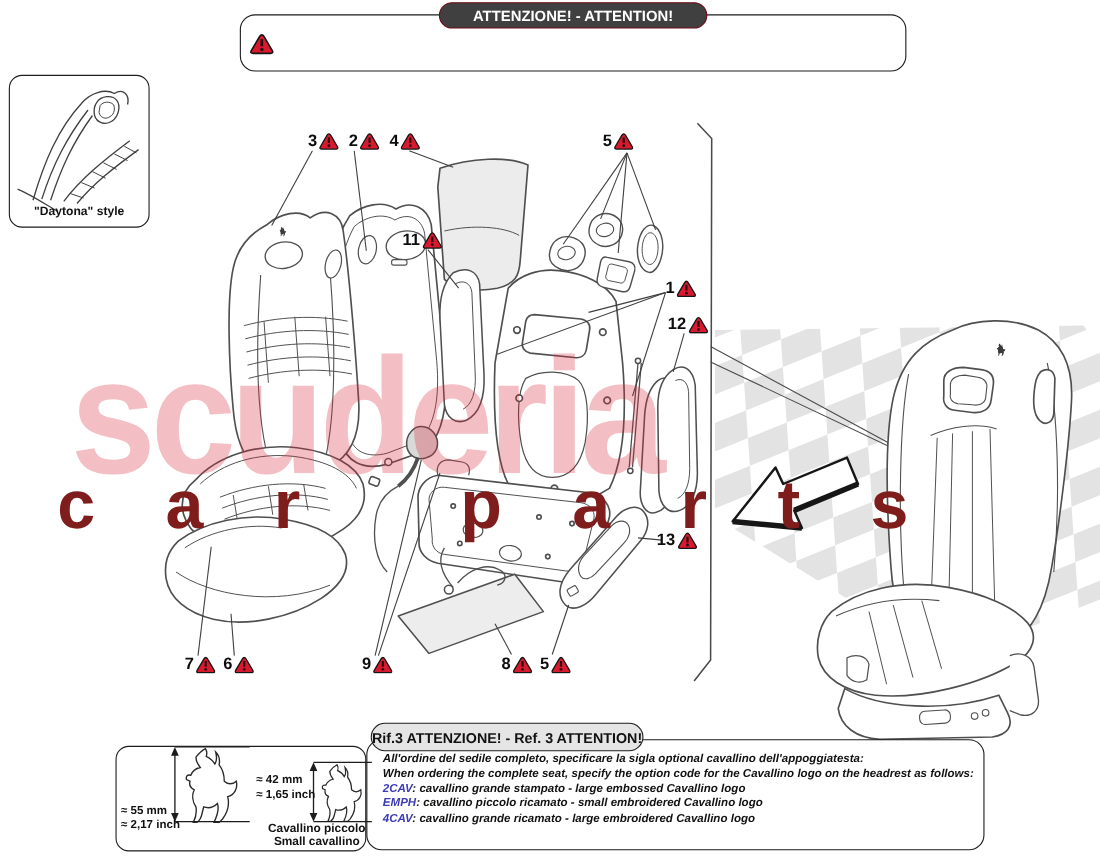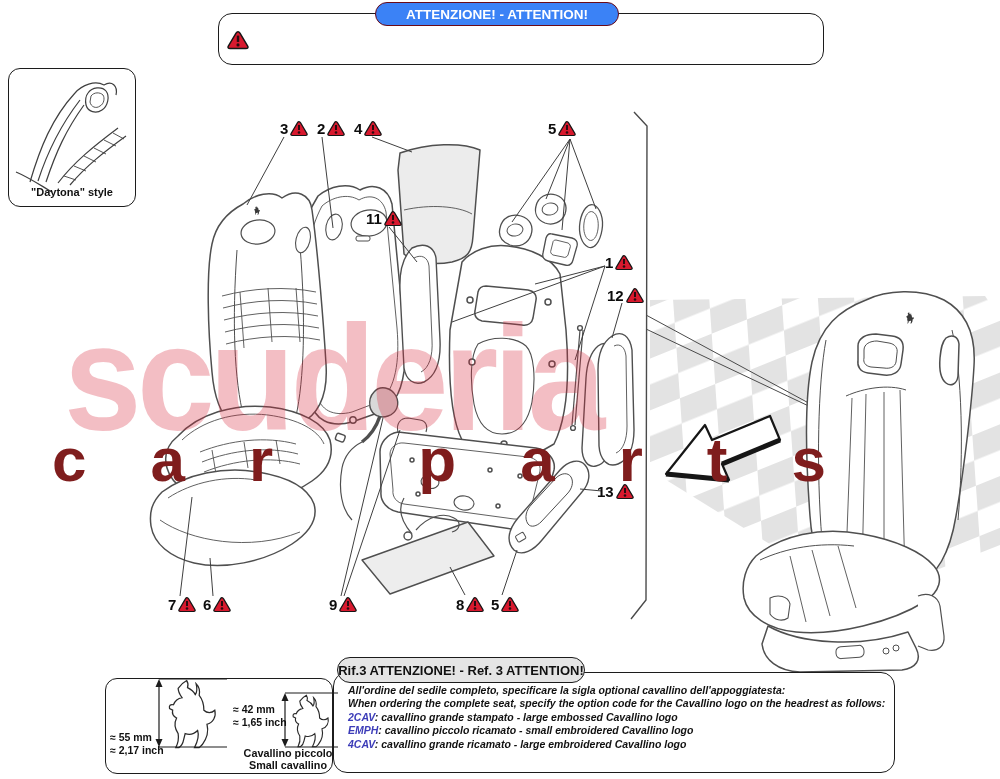--- a/index.html
+++ b/index.html
@@ -10,21 +10,21 @@
   .wm-word{position:absolute;left:64px;top:292px;z-index:2;font-size:150px;font-weight:bold;
            letter-spacing:-5px;color:rgba(214,40,58,0.30);transform:scaleX(0.93);transform-origin:left top;
            white-space:nowrap;pointer-events:none;}
   .wm-sub{position:absolute;left:52px;top:424px;z-index:2;font-size:62px;font-weight:bold;
           letter-spacing:64px;color:#7f1d1d;white-space:nowrap;pointer-events:none;}
   
   .box{position:absolute;border:1.6px solid #1c1c1c;border-radius:14px;background:transparent;z-index:3;}
   #top-banner{left:218px;top:13px;width:604px;height:50px;}
   .pill{position:absolute;z-index:4;display:flex;align-items:center;justify-content:center;
         font-weight:bold;white-space:nowrap;}
-  #top-pill{left:375px;top:2px;width:242px;height:22px;background:#3b82f6;color:#fff;
+  #top-pill{left:399px;top:2px;width:242px;height:22px;background:#404040;color:#fff;
             border:1.6px solid #6b0a16;border-radius:12px;font-size:13.5px;}
   #top-text{position:absolute;left:254px;top:24px;width:566px;z-index:4;font-weight:bold;
             font-size:11.4px;line-height:14.5px;white-space:nowrap;}
   #top-tri{position:absolute;left:227px;top:30px;z-index:4;}
   
   #daytona-box{left:8px;top:68px;width:126px;height:137px;border-radius:12px;}
   #daytona-label{position:absolute;left:0px;top:117px;width:126px;text-align:center;z-index:4;
                  font-weight:bold;font-size:11px;background:transparent;}
   
   .callout{position:absolute;z-index:5;display:flex;align-items:center;gap:2px;

